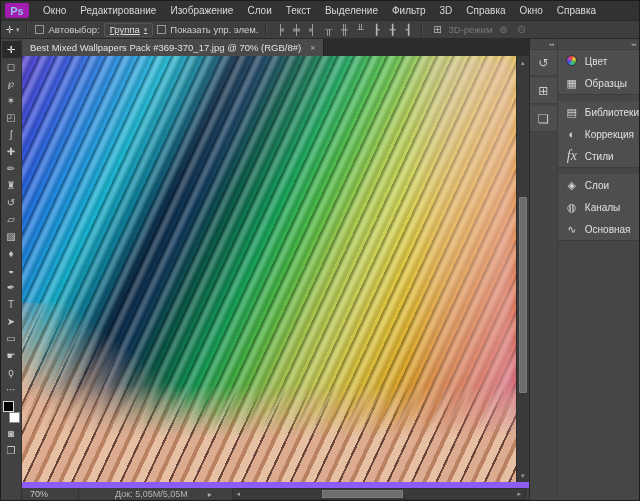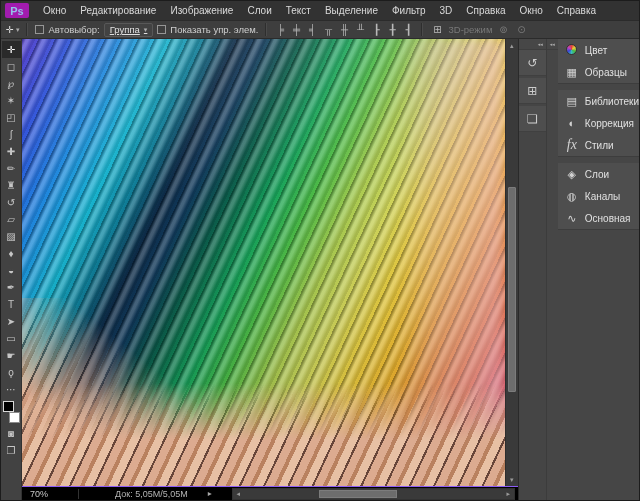--- a/index.html
+++ b/index.html
@@ -89,21 +89,21 @@
     filter: blur(6px);
   }
   .vscroll { position:absolute; right:0; top:0; bottom:0; width:13px; background:#3a3a3a;
              border-left:1px solid #2d2d2d; }
   .vs-arrow { position:absolute; left:0; width:12px; height:11px; display:flex;
               align-items:center; justify-content:center; color:#9a9a9a; font-size:7px; }
   .vs-up { top:1px; } .vs-down { bottom:1px; }
   .vs-thumb { position:absolute; left:2px; right:2px; top:33%; height:46%;
               background:#6d6d6d; border:1px solid #7c7c7c; border-radius:1px; }
   
-  .statusbar { flex:0 0 14px; background:#000000; border-top:1px solid #8b5cf6;
+  .statusbar { flex:0 0 14px; background:#404040; border-top:6px solid #8b5cf6;
                display:flex; align-items:center; font-size:9px; color:#bdbdbd;
                padding-left:8px;gap:12px; }
   .zoom-field { min-width:30px; color:#c8c8c8; }
   .status-sep { width:1px; height:10px; background:#323232; margin:0 6px; }
   .doc-info { margin-left:18px; color:#b4b4b4; white-space:nowrap; }
   .flyout { color:#a8a8a8; margin-left:8px; font-size:8px; }
   .hscroll { flex:1; height:12px; display:flex; align-items:center; margin:0 3px 0 8px;
              background:#3a3a3a; border:1px solid #323232; }
   .hs-arrow { width:11px; text-align:center; color:#9a9a9a; font-size:7px; }
   .hs-track { flex:1; position:relative; height:100%; }
@@ -112,21 +112,21 @@
   
   .dock { flex:0 0 95px; background:#4a4a4a; border-left:1px solid #2a2a2a; display:flex; }
   .dock-icons { flex:0 0 28px; background:#454545; border-right:1px solid #3c3c3c;
                 display:flex; flex-direction:column; }
   .dock-header { height:11px; display:flex; align-items:center; justify-content:flex-end;
                  padding-right:3px; color:#a9a9a9; font-size:5px; letter-spacing:0px;
                  background:#474747; border-bottom:1px solid #3e3e3e; flex:0 0 11px; }
   .dock-icon-btn { height:26px; display:flex; align-items:center; justify-content:center;
                    color:#cdcdcd; font-size:12px; background:#4e4e4e;
                    border-bottom:1px solid #404040; margin-bottom:2px; }
-  .dock-names { flex:1; display:flex; flex-direction:row; background:#464646; }
+  .dock-names { flex:1; display:flex; flex-direction:column; background:#464646; }
   .dock-body { padding-bottom:4px; }
   .dock-group { margin-bottom:6px; background:#4e4e4e; border-bottom:1px solid #3d3d3d; }
   .dock-item { height:22px; display:flex; align-items:center; gap:6px; padding-left:7px; }
   .dock-item-icon { width:14px; text-align:center; font-size:11px; color:#d2d2d2; flex:0 0 14px; }
   .dock-item-label { font-size:10px; color:#e0e0e0; white-space:nowrap; }
   .color-wheel { display:inline-block; width:11px; height:11px; border-radius:50%;
                  background: conic-gradient(#e04040,#e8d03a,#46b946,#38bcbc,#3848d8,#c044c0,#e04040);
                  border:1px solid #333; }
   .fx { font-style:italic; font-family:"Liberation Serif","DejaVu Serif",serif; font-size:14px; }
 </style>
@@ -207,20 +207,26 @@
       <span class="tool">⋯</span>
       <span class="swatches">
         <span class="swatch-fg"></span>
         <span class="swatch-bg"></span>
       </span>
       <span class="tool">◙</span>
       <span class="tool">❐</span>
     </div>
 
     <div class="center">
+      <div class="tabbar">
+        <div class="tab">
+          <span>Best Mixed Wallpapers Pack #369-370_17.jpg @ 70% (RGB/8#)</span>
+          <span class="tab-close">×</span>
+        </div>
+      </div>
       <div class="canvas-wrap">
         <div class="canvas">
           <div class="blur-right"></div>
           <div class="tips-left"></div>
           <div class="tips-bottom"></div>
         </div>
         <div class="vscroll">
           <span class="vs-arrow vs-up">▴</span>
           <span class="vs-thumb"></span>
           <span class="vs-arrow vs-down">▾</span>

